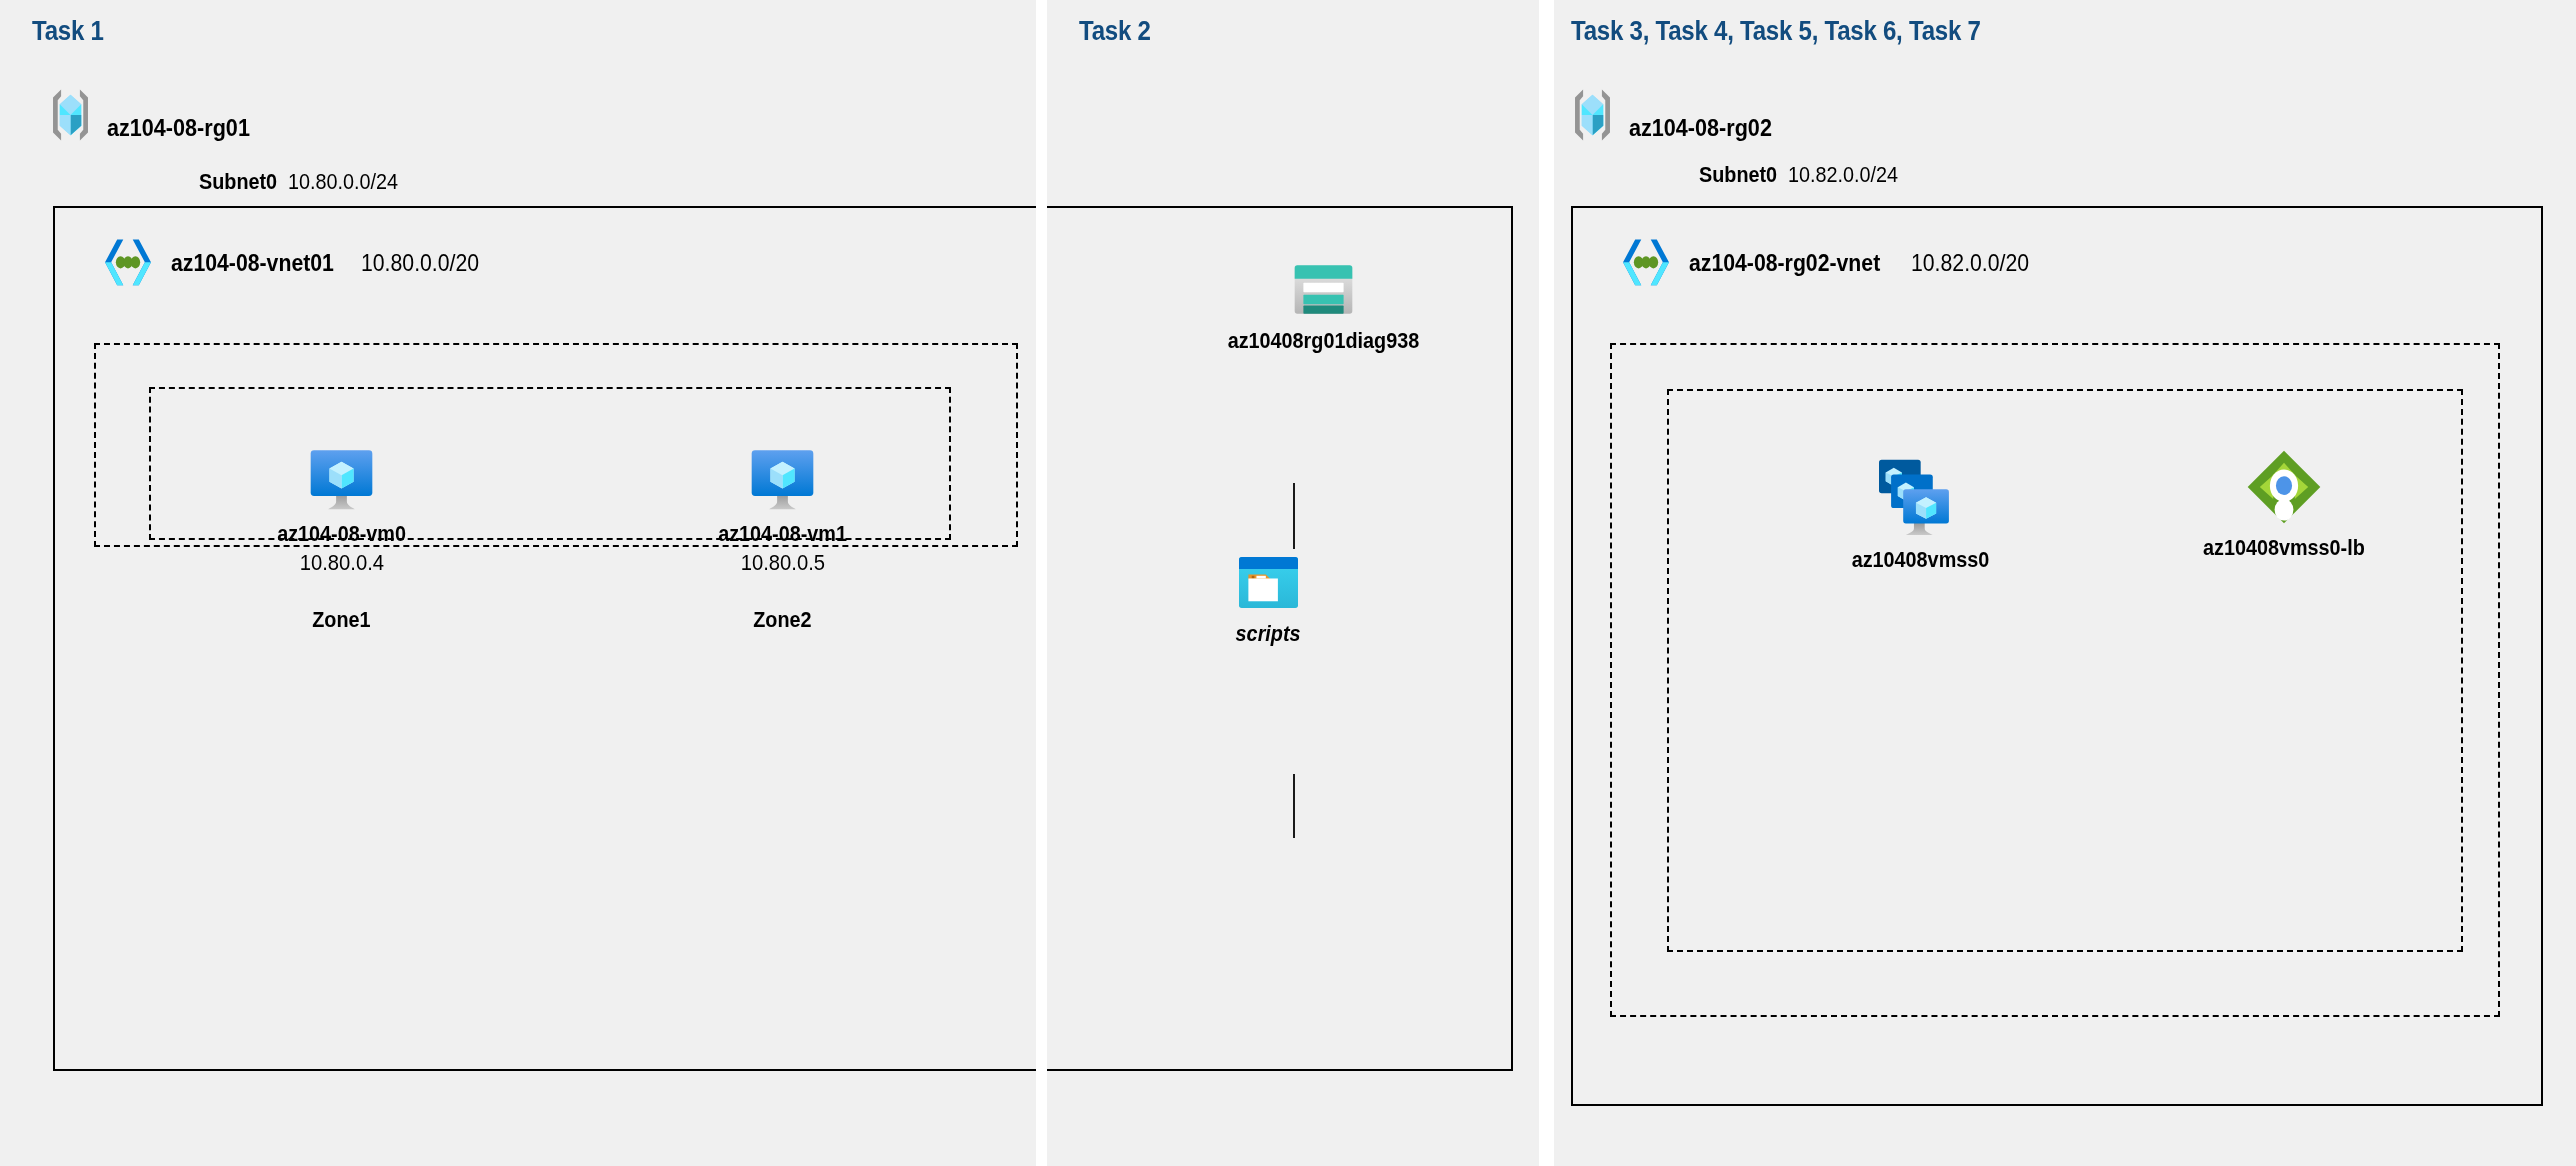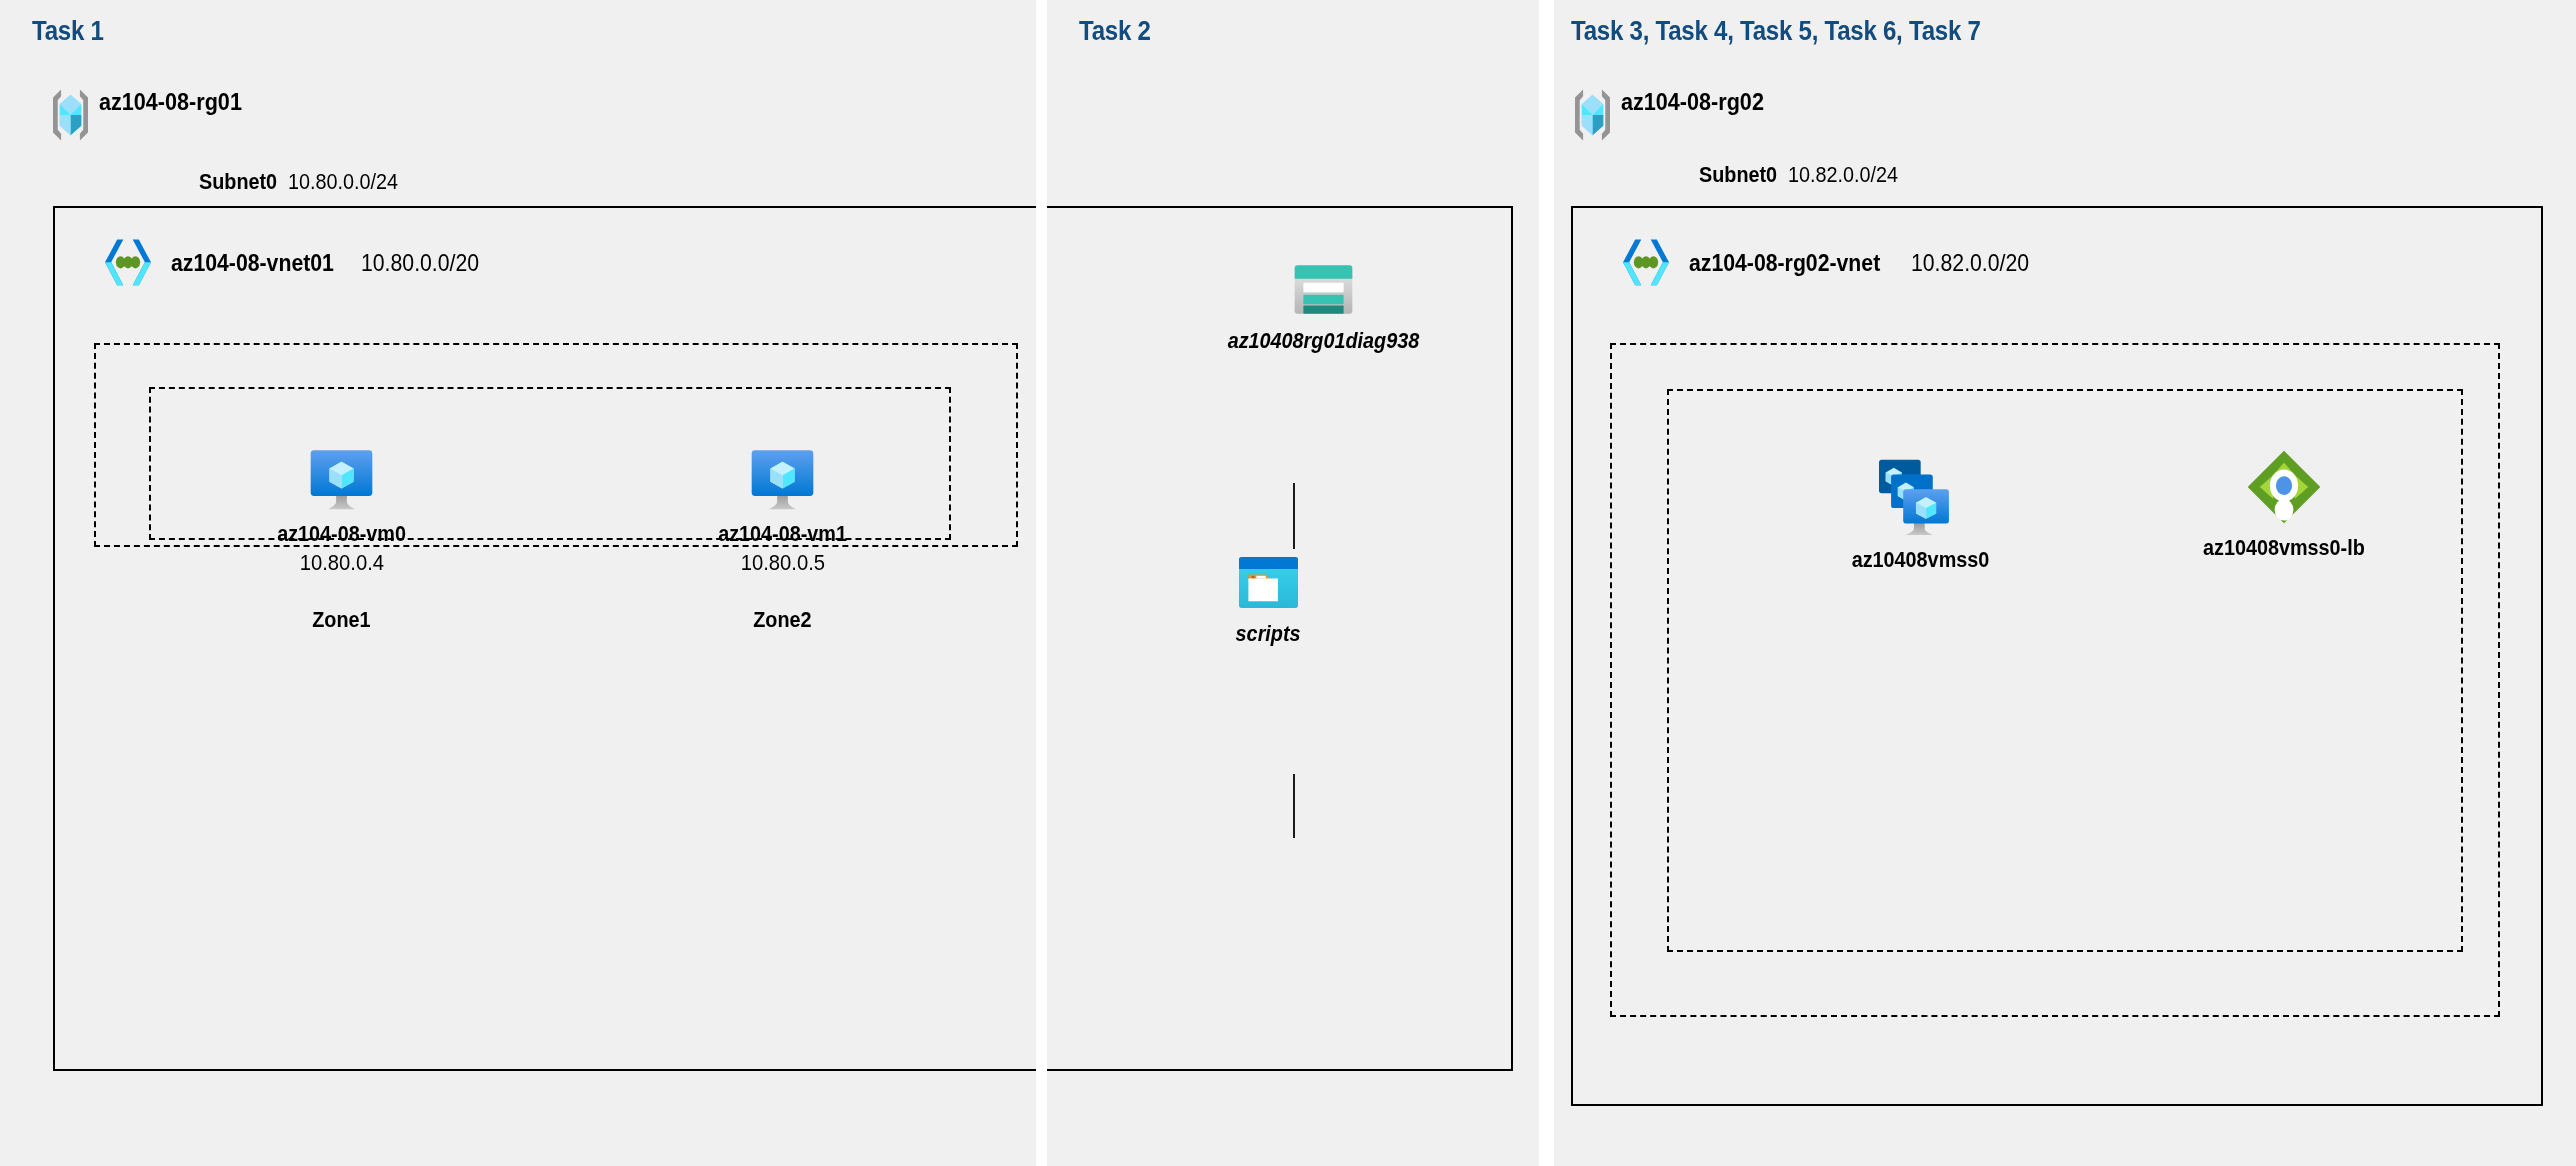--- a/index.html
+++ b/index.html
@@ -26,21 +26,21 @@
     letter-spacing: -0.3px;
     transform: scaleX(0.86);
     transform-origin: left center;
     white-space: nowrap;
   }
   #title-task1 { left: 32px;  top: 15px; }
   #title-task2 { left: 1079px; top: 15px; }
   #title-task3 { left: 1571px; top: 15px; }
 
   
-  .rg-row { position: absolute; display: flex; align-items: flex-start; gap: 7px; }
+  .rg-row { position: absolute; display: flex; align-items: flex-end; gap: 15px; }
   #rg01-row { left: 49px;  top: 88px; }
   #rg02-row { left: 1571px; top: 88px; }
   .rg-label {
     font-size: 24px; font-weight: bold; color: #000;
     transform: scaleX(0.9); transform-origin: left center; white-space: nowrap;
   }
 
   
   .vnet-box { position: absolute; border: 2px solid #000; background: #f0f0f0; }
   #vnet01-box { left: 53px;   top: 206px; width: 1460px; height: 865px; }
@@ -95,21 +95,21 @@
   .node-zone {
     font-size: 22px; font-weight: bold; color: #000; white-space: nowrap;
     transform: scaleX(0.9); margin-top: 31px;
   }
 
   
   #node-vm0 { left: 270px;  top: 445px; text-align: center; }
   #node-vm1 { left: 711px; top: 445px; }
 
   
-  #node-storage  { left: 1217px; top: 260px; font-style: italic; }
+  #node-storage  { left: 1217px; top: 260px; }
   #node-scripts  { left: 1232px; top: 553px; font-style: italic; }
   #node-ps1file  { left: 1234px; top: 836px; }
 
   
   .connector { position: absolute; width: 2px; background: #1a1a1a; }
   #conn-1 { left: 1293px; top: 483px;  height: 66px; }
   #conn-2 { left: 1293px; top: 774px; height: 64px; }
 
   
   #node-vmss    { left: 1844px; top: 458px; }

